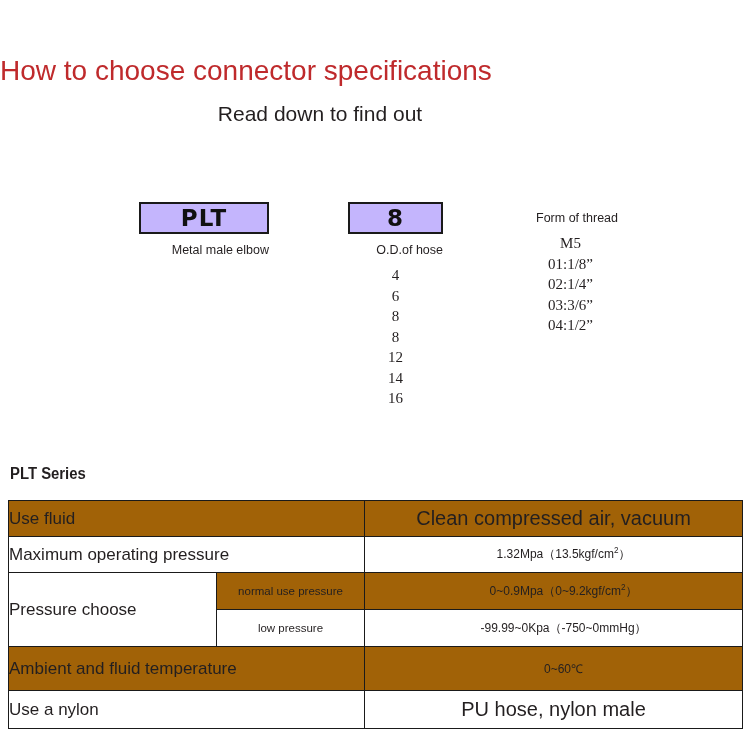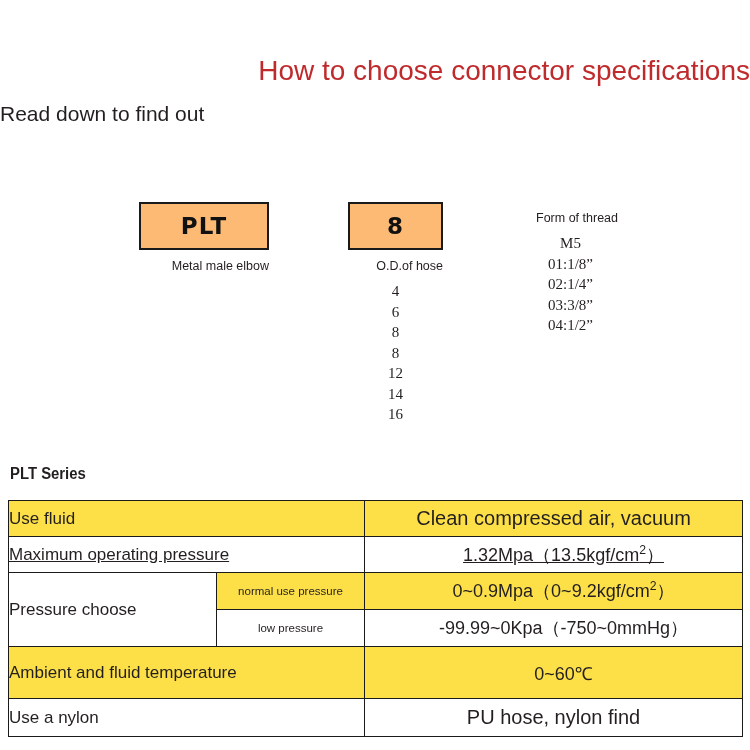--- a/index.html
+++ b/index.html
@@ -15,32 +15,33 @@
     color: #231f20;
     overflow: hidden;
   }
 
   
   .title {
     position: absolute;
     left: 0;
     top: 55px;
     width: 750px;
-    text-align: right;
+    text-align: left;
     font-size: 28px;
     font-weight: 400;
     color: #bf2a2c;
     letter-spacing: 0px;
     white-space: nowrap;
   }
   .subtitle {
     position: absolute;
     left: 0;
     top: 102px;
     width: 640px;
+    text-align: center;
     font-size: 21px;
     font-weight: 400;
     color: #231f20;
     white-space: nowrap;
   }
 
   
   .code-section {
     position: absolute;
     left: 0;
@@ -48,22 +49,22 @@
     width: 750px;
     height: 260px;
   }
   .code-group {
     position: absolute;
     top: 202px;
   }
   .code-box {
     box-sizing: border-box;
     border: 2px solid #1a1a1a;
-    background: #fdba74;
-    height: 48px;
+    background: #c4b5fd;
+    height: 32px;
     display: flex;
     align-items: center;
     justify-content: center;
   }
   .code-box-text {
     font-family: "DejaVu Sans", sans-serif;
     font-weight: bold;
     font-size: 23px;
     letter-spacing: 1px;
     color: #111111;
@@ -129,24 +130,24 @@
     white-space: nowrap;
     margin-left: 33px;
   }
   .cell-value {
     font-size: 20px;
     text-align: center;
     color: #231f20;
     white-space: nowrap;
   }
   .cell-value.small {
-    font-size: 18px;
+    font-size: 12px;
     padding-left: 20px;
   }
-  .beige { background: #fde047; }
+  .beige { background: #a16207; }
   .white { background: #ffffff; }
   sup { font-size: 0.68em; vertical-align: super; line-height: 0; }
 </style>
 </head>
 <body>
 
 <div class="title">How to choose connector specifications</div>
 
 <div class="subtitle">Read down to find out</div>
 
@@ -175,55 +176,55 @@
         <div>16</div>
       </div>
   </div>
 
   <div class="code-group" id="grp-2">
     <div class="code-caption">Form of thread</div>
     <div class="code-options">
         <div>M5</div>
         <div>01:1/8”</div>
         <div>02:1/4”</div>
-        <div>03:3/8”</div>
+        <div>03:3/6”</div>
         <div>04:1/2”</div>
       </div>
   </div>
 
 </div>
 
 <div class="series-heading">PLT Series</div>
 
 <table class="spec-table">
   <colgroup>
     <col style="width:208px">
     <col style="width:148px">
     <col style="width:378px">
   </colgroup>
   <tbody>
       <tr style="height: 36px;">
         <td class="cell-label beige" colspan="2">Use fluid</td>
         <td class="cell-value beige">Clean compressed air, vacuum</td>
       </tr>
-      <tr style="height: 36px; text-decoration: underline;">
+      <tr style="height: 36px;">
         <td class="cell-label white" colspan="2">Maximum operating pressure</td>
         <td class="cell-value small white">1.32Mpa（13.5kgf/cm<sup>2</sup>）</td>
       </tr>
       <tr style="height: 37px;">
         <td class="cell-label white" rowspan="2">Pressure choose</td>
         <td class="cell-sublabel beige">normal use pressure</td>
         <td class="cell-value small beige">0~0.9Mpa（0~9.2kgf/cm<sup>2</sup>）</td>
       </tr>
       <tr style="height: 37px;">
         <td class="cell-sublabel white">low pressure</td>
         <td class="cell-value small white">-99.99~0Kpa（-750~0mmHg）</td>
       </tr>
-      <tr style="height: 52px;">
+      <tr style="height: 44px;">
         <td class="cell-label beige" colspan="2">Ambient and fluid temperature</td>
         <td class="cell-value small beige">0~60℃</td>
       </tr>
       <tr style="height: 38px;">
         <td class="cell-label white" colspan="2">Use a nylon</td>
-        <td class="cell-value white">PU hose, nylon find</td>
+        <td class="cell-value white">PU hose, nylon male</td>
       </tr>
     </tbody>
 </table>
 
 </body></html>

